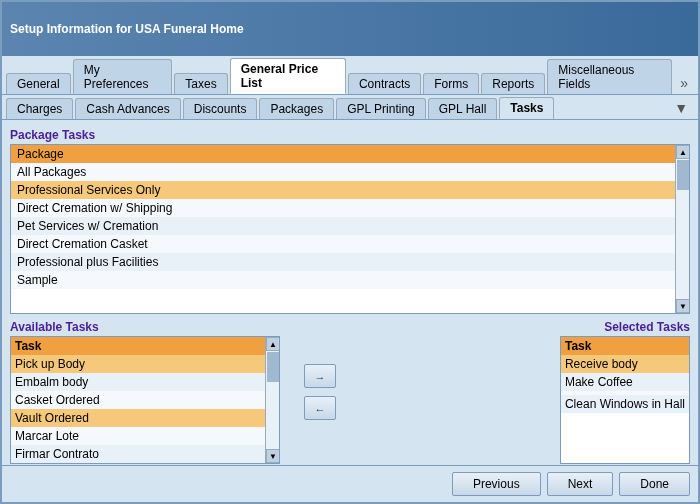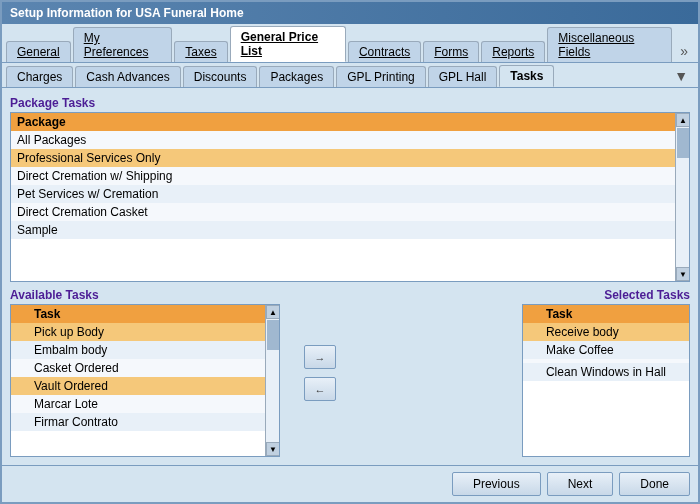--- a/index.html
+++ b/index.html
@@ -1,54 +1,54 @@
 <!DOCTYPE html>
 <html><head>
   <meta charset="utf-8">
   <style>
     * { box-sizing: border-box; margin: 0; padding: 0; font-family: Arial, sans-serif; font-size: 12px; }
     body { width: 700px; height: 504px; background: #d4e4f0; overflow: hidden; }
 
     .window { width: 700px; height: 504px; display: flex; flex-direction: column; border: 2px solid #7a9cbf; background: #d4e4f0; }
 
-    .title-bar { background: linear-gradient(to right, #5b85b0, #3a6a9a); color: white; padding: 4px 8px; font-size: 12px; font-weight: bold; display: flex; align-items: center; }
+    .title-bar { background: linear-gradient(to right, #5b85b0, #3a6a9a); color: white; padding: 20px 8px; font-size: 12px; font-weight: bold; display: flex; align-items: center; }
 
     .tab-bar-top { background: #d4e4f0; display: flex; align-items: flex-end; padding: 2px 4px 0 4px; border-bottom: 1px solid #7a9cbf; gap: 2px; }
-    .tab-top { padding: 3px 10px; border: 1px solid #9ab; border-bottom: none; background: #c0d4e8; cursor: pointer; color: #000; border-radius: 3px 3px 0 0; text-decoration: underline; }
+    .tab-top { padding: 3px 10px; border: 1px solid #9ab; border-bottom: none; background: #c0d4e8; cursor: pointer; color: #000; border-radius: 3px 3px 0 0; }
     .tab-top.active { background: #fff; border-bottom: 1px solid #fff; font-weight: bold; }
 
     .tab-bar-bottom { background: #d4e4f0; display: flex; align-items: flex-end; padding: 2px 4px 0 4px; border-bottom: 1px solid #7a9cbf; gap: 2px; }
     .tab-bottom { padding: 3px 10px; border: 1px solid #9ab; border-bottom: none; background: #c0d4e8; cursor: pointer; color: #000; border-radius: 3px 3px 0 0; }
     .tab-bottom.active { background: #d4e4f0; border-bottom: 1px solid #d4e4f0; font-weight: bold; }
 
     .content { flex: 1; padding: 8px; display: flex; flex-direction: column; gap: 6px; overflow: hidden; }
 
     .section-label { font-weight: bold; font-size: 12px; color: #4c1d95; margin-bottom: 2px; }
 
     .package-list-container { border: 1px solid #7a9cbf; background: white; flex: 0 0 auto; height: 170px; display: flex; flex-direction: column; overflow: hidden; position: relative; }
     .package-list { flex: 1; overflow-y: auto; }
     .package-item { padding: 2px 6px; cursor: pointer; white-space: nowrap; }
     .package-item:nth-child(odd) { background: #e8f0f8; }
     .package-item:nth-child(even) { background: #f5f8fc; }
     .package-item.highlighted { background: #f5c87a; }
-    .package-item.header { background: #f0a040; font-weight: bold; }
+    .package-item.header { background: #f0a040; font-weight: normal; }
 
     .scrollbar-v { position: absolute; right: 0; top: 0; width: 14px; height: 100%; background: #d4e4f0; border-left: 1px solid #9ab; display: flex; flex-direction: column; }
     .scroll-btn { width: 14px; height: 14px; background: #c0d0e0; border: 1px solid #9ab; display: flex; align-items: center; justify-content: center; cursor: pointer; font-size: 8px; }
     .scroll-track { flex: 1; background: #e8f0f8; }
     .scroll-thumb { width: 12px; height: 30px; background: #a0b8d0; margin: 1px; }
 
     .lower-section { display: flex; gap: 20px; flex: 1; }
 
     .available-tasks { flex: 0 0 270px; display: flex; flex-direction: column; }
     .selected-tasks { flex: 1; display: flex; flex-direction: column; align-items: flex-end; }
 
     .task-list-container { border: 1px solid #7a9cbf; background: white; flex: 1; position: relative; overflow: hidden; }
     .task-list { height: 100%; overflow-y: auto; }
-    .task-item { padding: 2px 23px; cursor: pointer; white-space: nowrap; }
+    .task-item { padding: 2px 4px; cursor: pointer; white-space: nowrap; }
     .task-item:nth-child(odd) { background: #e8f0f8; }
     .task-item:nth-child(even) { background: #f5f8fc; }
     .task-item.highlighted { background: #f5c87a; }
     .task-item.header { background: #f0a040; font-weight: bold; }
 
     .arrow-buttons { display: flex; flex-direction: column; justify-content: center; align-items: center; gap: 8px; width: 40px; }
     .arrow-btn { width: 32px; height: 24px; background: linear-gradient(to bottom, #e8f0f8, #c8d8e8); border: 1px solid #7a9cbf; cursor: pointer; display: flex; align-items: center; justify-content: center; font-size: 11px; font-weight: bold; color: #333; border-radius: 2px; }
 
     .bottom-bar { background: #d4e4f0; border-top: 1px solid #7a9cbf; padding: 6px 8px; display: flex; justify-content: flex-end; gap: 6px; }
     .btn { padding: 4px 20px; border: 1px solid #7a9cbf; background: linear-gradient(to bottom, #e8f0f8, #c8d8e8); cursor: pointer; font-size: 12px; border-radius: 2px; text-align: center; }
@@ -95,20 +95,21 @@
     <div>
       <div class="section-label">Package Tasks</div>
       <div class="package-list-container">
         <div class="package-list" id="package-list" style="padding-right:14px;">
             <div class="package-item header">Package</div>
             <div class="package-item">All Packages</div>
             <div class="package-item highlighted">Professional Services Only</div>
             <div class="package-item">Direct Cremation w/ Shipping</div>
             <div class="package-item">Pet Services w/ Cremation</div>
             <div class="package-item">Direct Cremation Casket</div>
+            <div class="package-item">Professional plus Facilities</div>
             <div class="package-item">Sample</div>
           </div>
         <div class="scrollbar-v">
           <div class="scroll-btn">▲</div>
           <div class="scroll-track">
             <div class="scroll-thumb"></div>
           </div>
           <div class="scroll-btn">▼</div>
         </div>
       </div>

